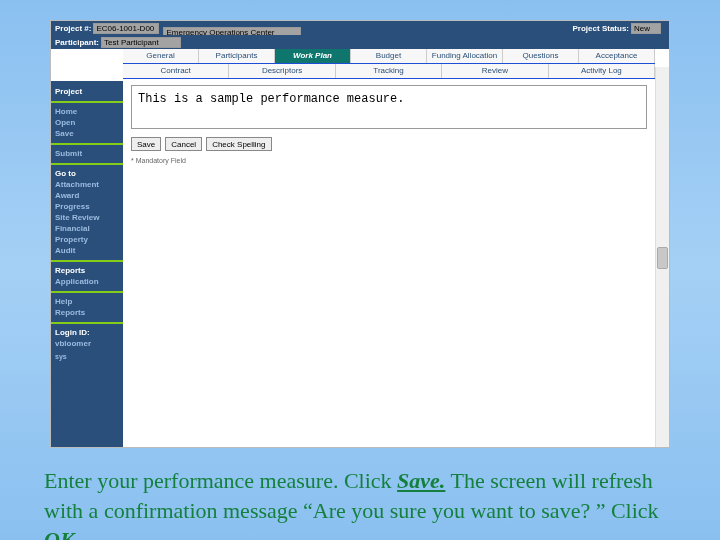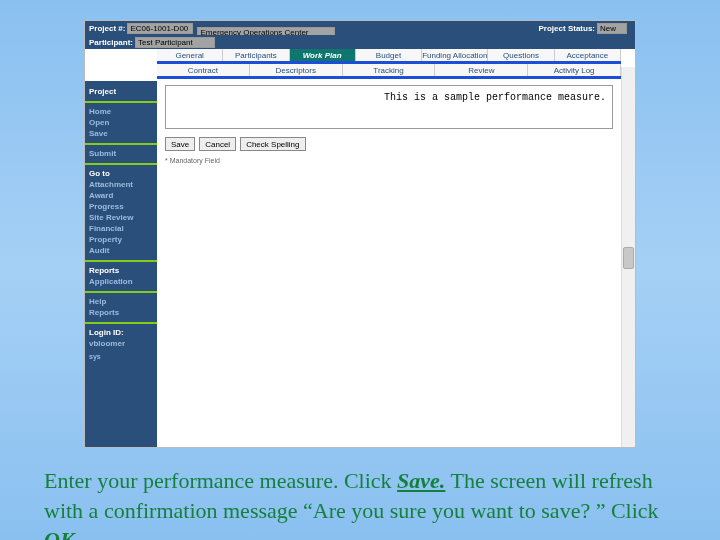--- a/index.html
+++ b/index.html
@@ -13,21 +13,21 @@
   }
   .slide {
     position: relative;
     width: 720px;
     height: 540px;
     padding: 20px 40px;
   }
   .app-frame {
     background: #fff;
     border: 1px solid #bbb;
-    width: 552px;
+    width: 620px;
     height: 428px;
     margin: 0 auto 18px auto;
     display: flex;
     flex-direction: column;
     font-size: 9px;
     color: #000;
     position: relative;
   }
   .scroll-track {
     position: absolute;
@@ -85,21 +85,21 @@
     line-height: 11px;
     white-space: nowrap;
     overflow: hidden;
   }
   .sidebar .itm.white { color: #fff; }
   .sidebar .itm.dim { color: #9bbbe0; }
   .sidebar .tiny { font-size: 7px; color: #9bbbe0; padding-left: 4px; }
   .main { flex: 1; background: #fff; padding: 0 0 0 0; margin-right: 14px; }
   .tabs-row {
     display: flex;
-    border-bottom: 3px solid #1d4ed8;
+    border-bottom: 1px solid #1d4ed8;
     height: 15px;
     align-items: stretch;
   }
   .tabs-row.sub { }
   .tab {
     flex: 1;
     text-align: center;
     font-size: 8px;
     line-height: 14px;
     border-right: 1px solid #ccc;
@@ -113,25 +113,24 @@
     color: #fff;
     font-weight: bold;
     font-style: italic;
   }
   .form-area { padding: 6px 8px; font-family: Verdana, sans-serif; }
   .field-label { font-size: 8px; font-weight: normal; margin-bottom: 2px; }
   .pm-textarea {
     width: 100%;
     height: 44px;
     font-family: "Courier New", monospace;
-    font-size: 10px;
+    font-size: 12px;
     border: 1px solid #999;
     padding: 6px;
     resize: none;
-    text-align: right;
   }
   .btn-row { margin-top: 6px; display: flex; gap: 4px; }
   .btn {
     font-size: 8px;
     border: 1px solid #888;
     background: #eee;
     padding: 1px 5px;
     height: 14px;
     line-height: 11px;
     cursor: pointer;

